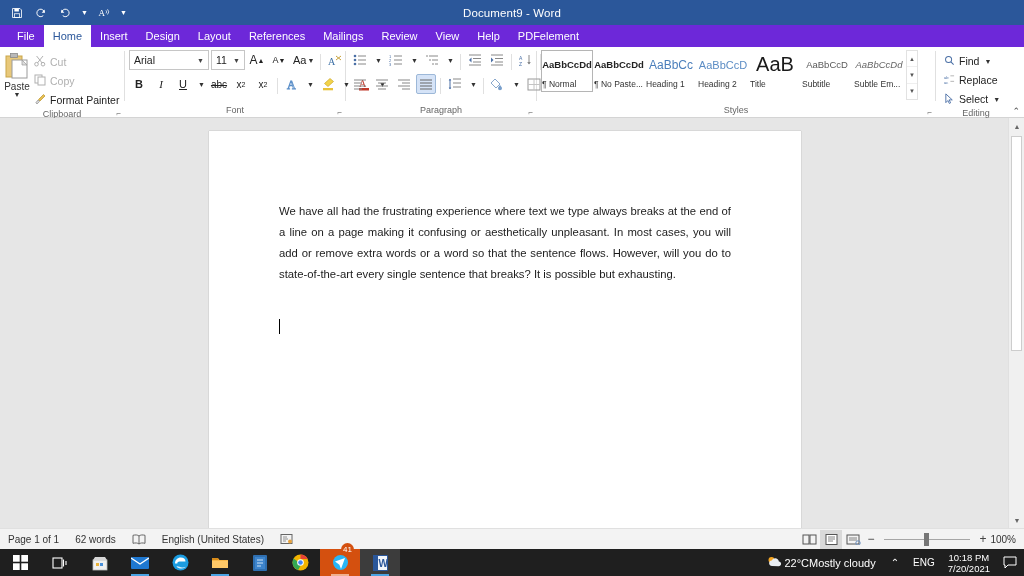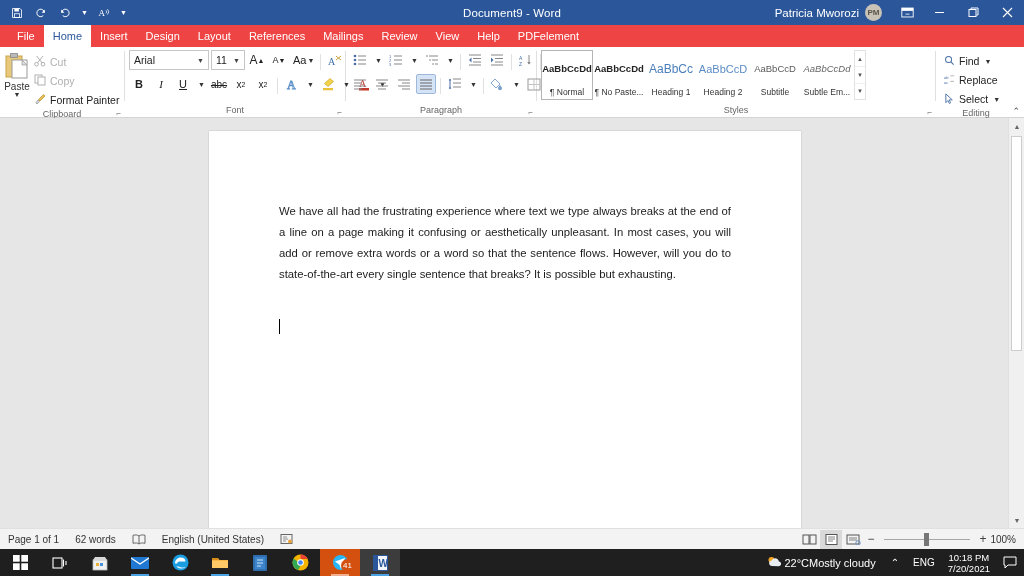--- a/index.html
+++ b/index.html
@@ -36,21 +36,21 @@
     margin-right:10px; font-weight:bold;
   }
   .rbn-opt { width:30px; height:25px; display:flex; align-items:center; justify-content:center; }
   .win-btn {
     width:34px; height:25px; display:flex; align-items:center; justify-content:center;
     color:#fff; font-size:11px;
   }
 
   
   .tabrow {
-    height:22px; background:#ef4444; display:flex; align-items:flex-end;
+    height:22px; background:#6d28d9; display:flex; align-items:flex-end;
     position:relative; padding-left:8px;
   }
   .tab {
     height:22px; padding:0 9px; display:flex; align-items:center;
     color:#fff; font-size:11px; cursor:default; white-space:nowrap;
   }
   .tab.active { background:#fff; color:#2b579a; }
   .tellme {
     display:flex; align-items:center; gap:5px; color:#fff; font-size:11px;
     padding:0 9px; height:22px; margin-left:8px;
@@ -104,21 +104,21 @@
     min-width:20px; height:20px; display:flex; align-items:center; justify-content:center;
     font-size:11px; color:#222; cursor:default; border-radius:2px; padding:0 2px;
   }
   .ic-btn.sel { background:#d5e3f7; border:1px solid #9db8d8; }
   .vsep { width:1px; height:16px; background:#e0e0e0; margin:0 2px; }
   .caret-sm { font-size:7px; color:#333; margin-left:1px; }
 
   
   .styles-gal { display:flex; align-items:flex-start; }
   .style-item {
-    width:52px; height:50px; display:flex; flex-direction:column; align-items:center;
+    width:52px; height:42px; display:flex; flex-direction:column; align-items:flex-start;
     justify-content:center; border:1px solid transparent; cursor:default;
   }
   .style-item.sel { border-color:#b5b5b5; background:#fff; }
   .style-prev {
     flex:1; display:flex; align-items:center; justify-content:center;
     font-size:10px; color:#222; overflow:hidden; white-space:nowrap; width:100%;
   }
   .style-name {
     font-size:8.5px; color:#333; height:13px; line-height:13px;
     white-space:nowrap; overflow:hidden; max-width:50px; text-align:center;
@@ -207,21 +207,21 @@
     position:relative;
   }
   .tb-icon.running::after {
     content:''; position:absolute; bottom:0; left:11px; width:18px; height:2px;
     background:#4ba3e3;
   }
   .tb-icon.active { background:#3c3c3c; }
   .tb-icon.highlight { background:#d4500f; }
   .tb-icon.highlight.running::after { background:#f0b090; }
   .badge {
-    position:absolute; right:6px; bottom:4px; background:#d4500f; color:#fff;
+    position:absolute; right:6px; bottom:20px; background:#d4500f; color:#fff;
     font-size:8px; border-radius:50%; width:13px; height:13px;
     display:flex; align-items:center; justify-content:center;
   }
   .tray { margin-left:auto; display:flex; align-items:center; color:#fff; height:27px; }
   .weather { display:flex; align-items:center; font-size:11px; padding:0 8px; }
   .tray-btn { padding:0 7px; font-size:10px; display:flex; align-items:center; height:27px; }
   .clock {
     display:flex; flex-direction:column; align-items:center; justify-content:center;
     font-size:9.5px; line-height:11px; padding:0 6px; height:27px;
   }
@@ -256,47 +256,20 @@
       <div class="qat-caret">▼</div>
       <div class="qat-btn">
         <svg width="13" height="12" viewBox="0 0 16 16">
             <text x="0" y="12" font-size="12" fill="#fff" font-family="Liberation Serif, serif">A</text>
             <path d="M10 4.5a3 3 0 0 1 0 4M12 3a5 5 0 0 1 0 7" fill="none" stroke="#fff" stroke-width="1"></path>
           </svg>
       </div>
       <div class="qat-caret">▼</div>
     </div>
     <div class="title-text">Document9 - Word</div>
-    <div class="tb-right">
-      <span class="user-name">Patricia Mworozi</span>
-      <span class="avatar">PM</span>
-      <div class="rbn-opt">
-        <svg width="13" height="11" viewBox="0 0 16 13">
-            <rect x="1" y="1" width="14" height="11" fill="none" stroke="#fff" stroke-width="1.1"></rect>
-            <rect x="1" y="1" width="14" height="3.5" fill="#fff"></rect>
-            <path d="M5.5 8.5h5" stroke="#fff" stroke-width="1"></path>
-          </svg>
-      </div>
-      <div class="win-btn">
-        <svg width="11" height="11" viewBox="0 0 11 11">
-            <path d="M1 5.5h9" stroke="#fff" stroke-width="1"></path>
-          </svg>
-      </div>
-      <div class="win-btn">
-        <svg width="11" height="11" viewBox="0 0 11 11">
-            <rect x="1" y="2.5" width="7" height="7" fill="none" stroke="#fff" stroke-width="1"></rect>
-            <path d="M3 2.5V1h7v7H8.5" fill="none" stroke="#fff" stroke-width="1"></path>
-          </svg>
-      </div>
-      <div class="win-btn close">
-        <svg width="11" height="11" viewBox="0 0 11 11">
-            <path d="M1 1l9 9M10 1l-9 9" stroke="#fff" stroke-width="1.1"></path>
-          </svg>
-      </div>
-    </div>
   </div>
 
   <div class="tabrow">
     <div class="tab">File</div>
     <div class="tab active">Home</div>
     <div class="tab">Insert</div>
     <div class="tab">Design</div>
     <div class="tab">Layout</div>
     <div class="tab">References</div>
     <div class="tab">Mailings</div>
@@ -589,20 +562,24 @@
           </div>
           <div class="style-item">
             <span class="style-prev" style="color:#4a7ebb;font-size:12px">AaBbCc</span>
             <span class="style-name">Heading 1</span>
           </div>
           <div class="style-item">
             <span class="style-prev" style="color:#5b8cc4;font-size:11px">AaBbCcD</span>
             <span class="style-name">Heading 2</span>
           </div>
           <div class="style-item">
+            <span class="style-prev" style="font-size:20px;color:#1a1a1a">AaB</span>
+            <span class="style-name">Title</span>
+          </div>
+          <div class="style-item">
             <span class="style-prev" style="color:#5a5a5a;font-size:9.5px">AaBbCcD</span>
             <span class="style-name">Subtitle</span>
           </div>
           <div class="style-item">
             <span class="style-prev" style="font-style:italic;color:#666;font-size:9.5px">AaBbCcDd</span>
             <span class="style-name">Subtle Em...</span>
           </div>
           <div class="gal-scroll">
             <div>▲</div>
             <div>▼</div>

